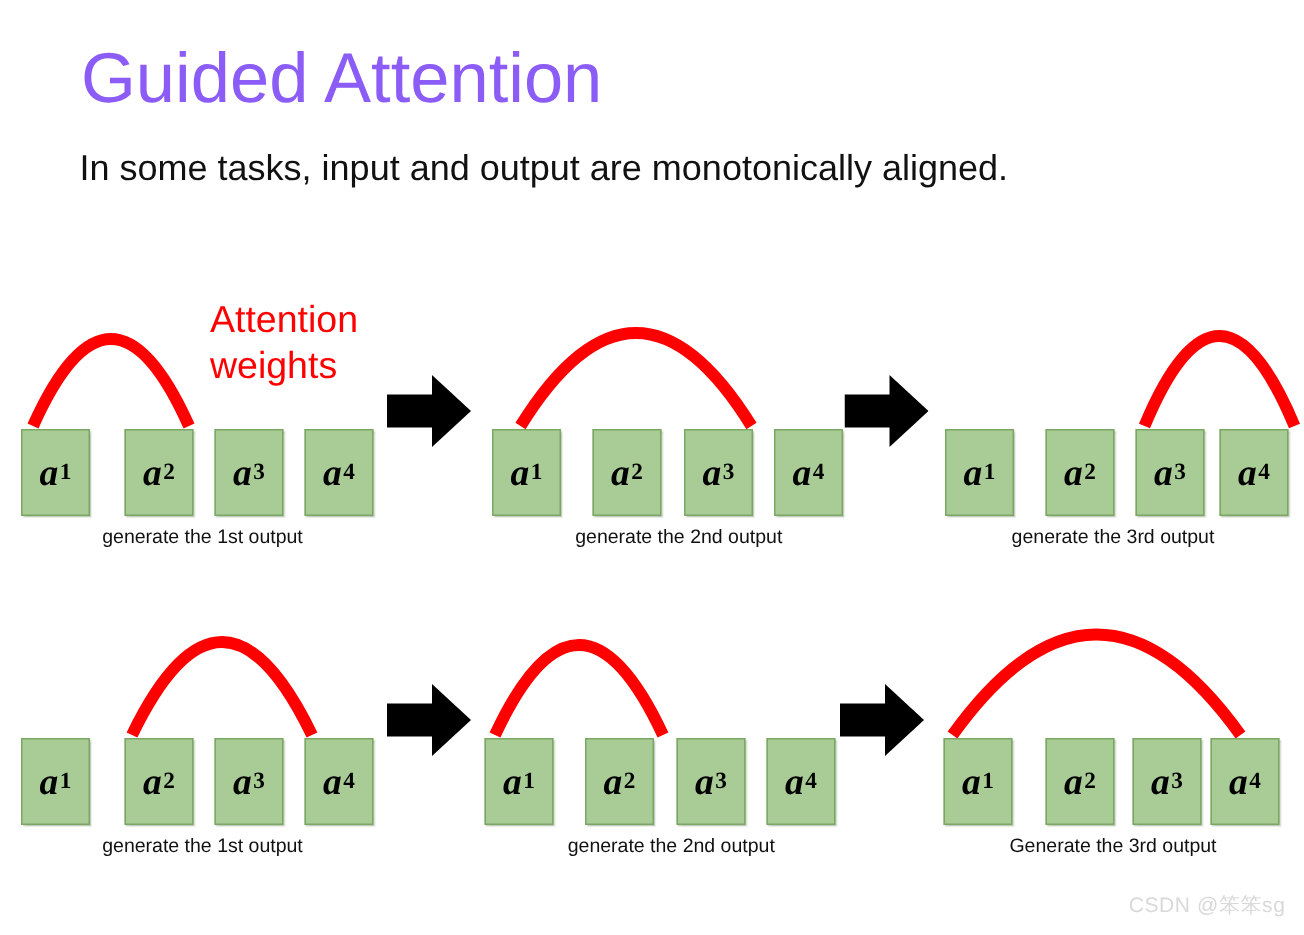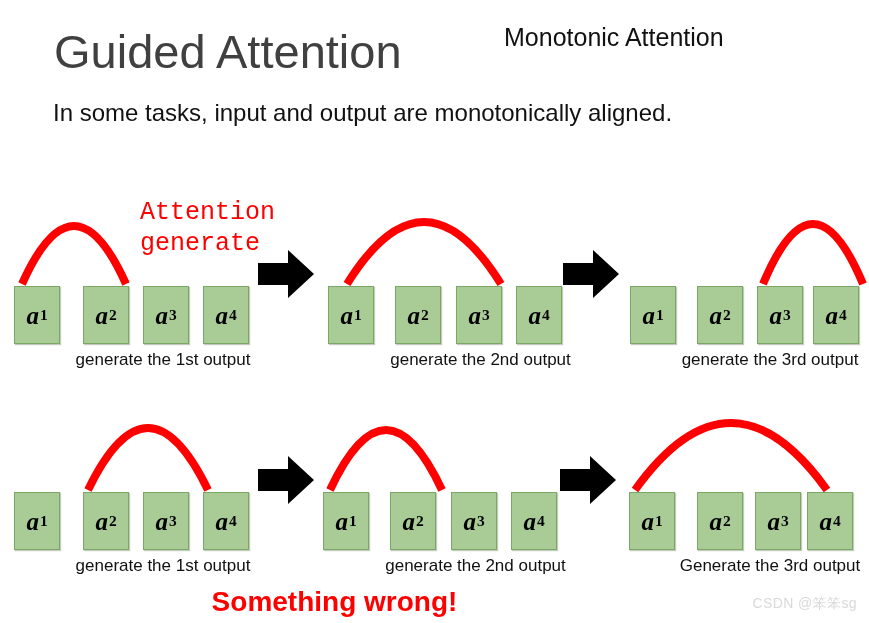--- a/index.html
+++ b/index.html
@@ -21,21 +21,21 @@
   
   #title {
     position: absolute;
     left: 54px;
     top: 28px;
     font-size: 47px;
     font-weight: 300;
     letter-spacing: 0px;
     line-height: 1.0;
     white-space: nowrap;
-    color: #404040;
+    color: #8b5cf6;
   }
   #subtitle-block {
     position: absolute;
     left: 504px;
     top: 21px;
     font-size: 25px;
     line-height: 1.33;
     white-space: nowrap;
     color: #111111;
   }
@@ -94,45 +94,43 @@
     font-style: normal;
     font-weight: bold;
     vertical-align: super;
     line-height: 0;
     margin-left: 1px;
   }
 
   .caption {
     position: absolute;
     top: 160px;
-    font-size: 17px;
+    font-size: 13px;
     white-space: nowrap;
     color: #111111;
     text-align: center;
-    margin-left: 28px;
   }
 
   
   .big-arrow {
     position: absolute;
     width: 56px;
     height: 48px;
   }
   .big-arrow svg { display: block; }
 
   
   #attention-label {
     position: absolute;
     left: 140px;
     top: 198px;
     font-size: 25px;
     line-height: 1.22;
     color: #FF0000;
     white-space: nowrap;
-    font-family: Liberation Mono, monospace;
   }
 
   
   #something-wrong {
     position: absolute;
     left: 0;
     top: 586px;
     width: 869px;
     text-align: center;
     font-size: 28px;
@@ -152,21 +150,20 @@
   }
 </style>
 </head>
 <body>
 
 <div id="slide">
 
   <div id="title">Guided Attention</div>
 
   <div id="subtitle-block">
-    <div>Monotonic Attention</div>
   </div>
 
   <div id="lead-block">
     <div>In some tasks, input and output are monotonically aligned.</div>
   </div>
 
   <div class="row" id="row-1">
 
     <div class="group" style="left:0px; width:270px;">
       <svg class="arc-layer" width="270" height="100" viewBox="0 0 270 100">
@@ -251,21 +248,21 @@
             <span>a</span>
             <sup>4</sup>
           </div>
       </div>
       <div class="caption" style="left:0px; width:254px;">generate the 3rd output</div>
     </div>
   </div>
 
   <div id="attention-label">
     <div>Attention</div>
-    <div>generate</div>
+    <div>weights</div>
   </div>
 
   <div class="row" id="row-2">
 
     <div class="group" style="left:0px; width:270px;">
       <svg class="arc-layer" width="270" height="100" viewBox="0 0 270 100">
         <path d="M 88 94 Q 148 -30 208 94"></path>
       </svg>
       <div class="boxes" style="left:0px; width:270px;">
         <div class="abox" style="left:14px;">
@@ -344,16 +341,15 @@
           </div>
         <div class="abox" style="left:192px;">
             <span>a</span>
             <sup>4</sup>
           </div>
       </div>
       <div class="caption" style="left:0px; width:254px;">Generate the 3rd output</div>
     </div>
   </div>
 
-  <div id="something-wrong">Something wrong!</div>
   <div id="watermark">CSDN @笨笨sg</div>
 
 </div>
 
 </body></html>

